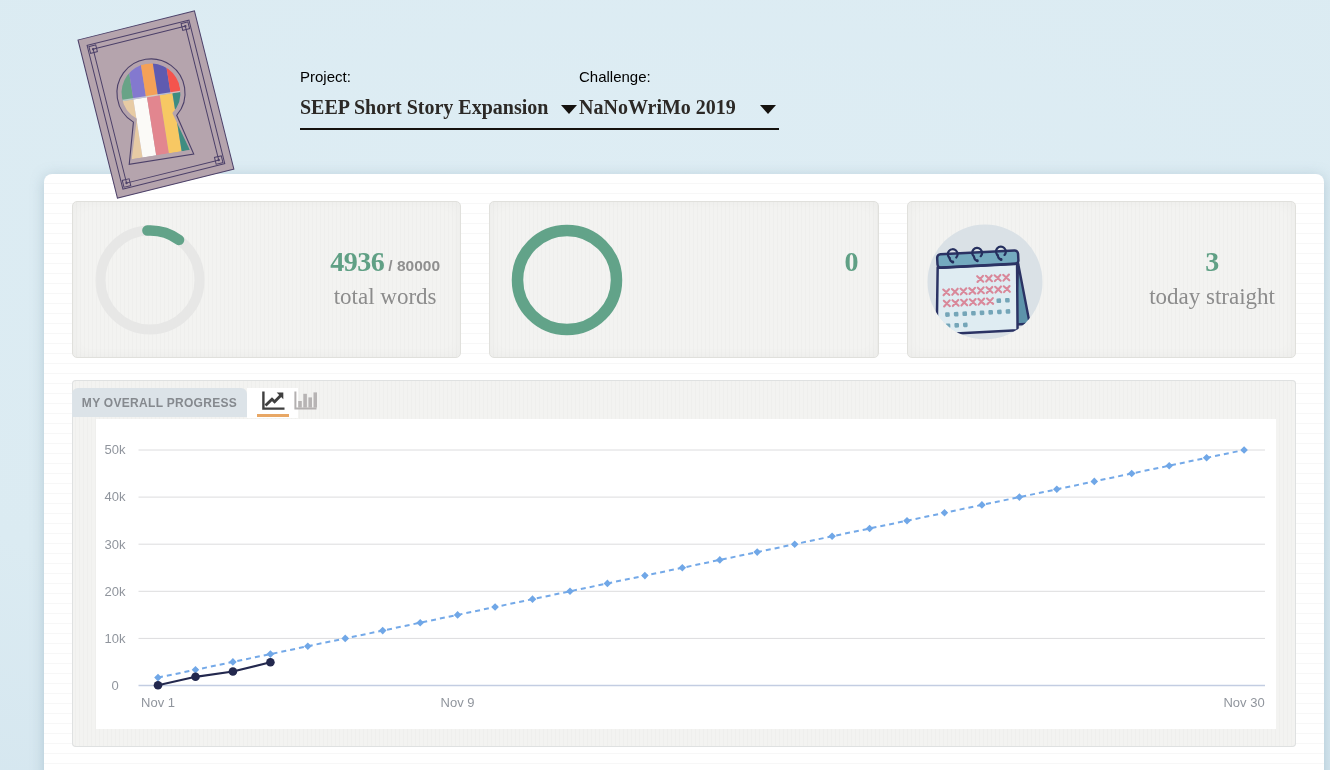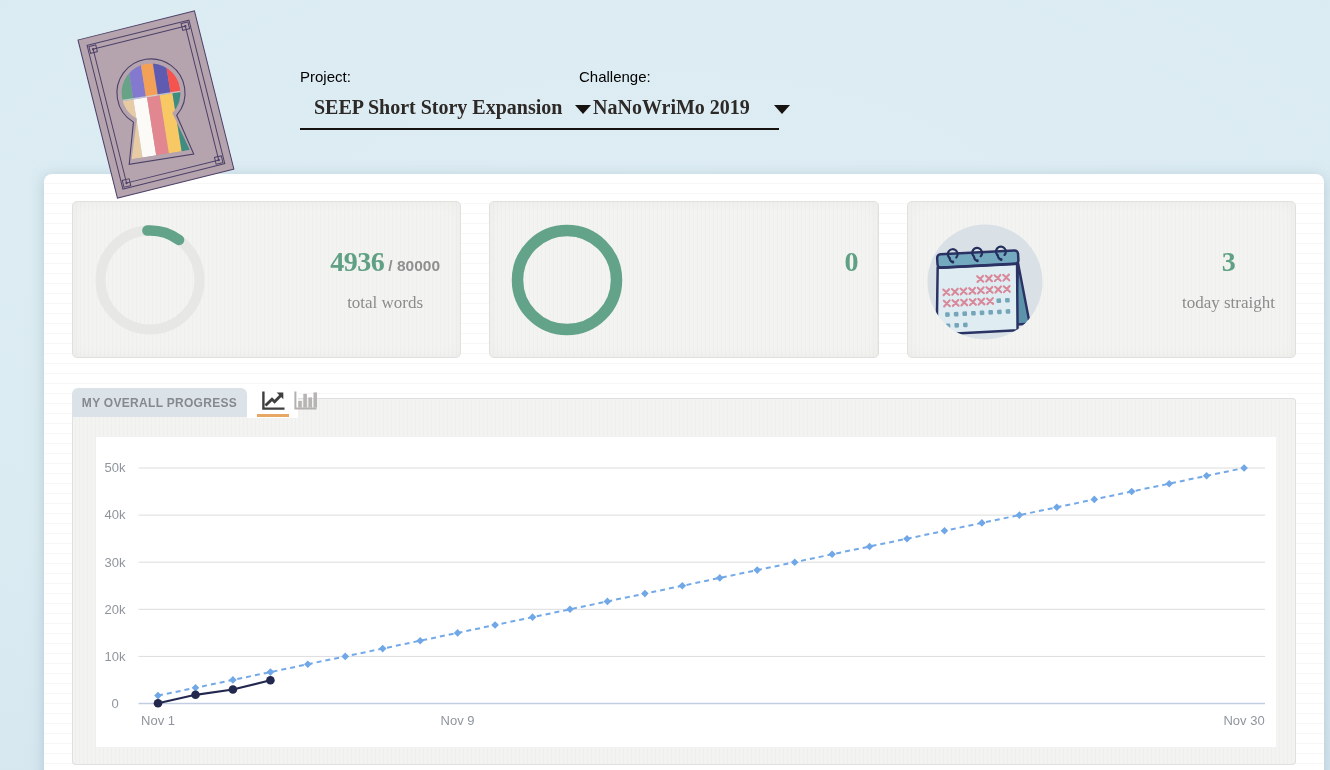--- a/index.html
+++ b/index.html
@@ -10,37 +10,37 @@
  border-radius:8px;box-shadow:0 2px 14px rgba(110,140,160,.35);}
 .statbox{position:absolute;top:27px;height:157px;border:1px solid #e0e0dc;border-radius:5px;
  background-image:repeating-linear-gradient(to right,#f3f3f1 0px,#f3f3f1 3px,#efefed 3px,#efefed 4px);
  box-shadow:inset 0 0 14px rgba(0,0,0,.035);}
 .b1{left:28px;width:389px;} .b2{left:445px;width:390px;} .b3{left:863px;width:389px;}
 .ricon{position:absolute;left:15px;top:16px;}
 .stxt{position:absolute;right:20px;top:0;text-align:center;font-family:"Liberation Serif",serif;}
 .n1{margin-top:45px;line-height:30px;white-space:nowrap;}
 .big{font-size:28px;font-weight:bold;color:#60a085;letter-spacing:-.5px;}
 .den{font-size:15.5px;font-weight:bold;color:#8f8f8f;font-family:"Liberation Sans",sans-serif;}
-.lab{font-size:17px;color:#8c8c8c;margin-top:12px;white-space:nowrap;}
+.lab{font-size:23px;color:#8c8c8c;margin-top:3px;white-space:nowrap;}
 .tab{position:absolute;left:28px;top:214px;width:175px;height:29px;background:#dce3e8;
  border-radius:6px 6px 0 0;color:#85898e;font-size:12px;font-weight:bold;letter-spacing:.3px;
  line-height:30px;text-align:center;}
-.chartbox{position:absolute;left:28px;top:224px;width:1224px;height:367px;
+.chartbox{position:absolute;left:28px;top:206px;width:1224px;height:367px;
  background-image:repeating-linear-gradient(to right,#f3f3f1 0px,#f3f3f1 3px,#efefed 3px,#efefed 4px);
  border-radius:4px;box-shadow:inset 0 0 0 1px #dfe1e1;}
 .notch{position:absolute;left:203px;top:214px;width:51px;height:30px;background:#fff;}
 .chartwhite{position:absolute;left:24px;top:39px;width:1180px;height:310px;background:#fff;}
 .cicon{position:absolute;top:217px;width:23px;height:19px;}
 .ci1{left:218px;} .ci2{left:250px;}
 .obar{position:absolute;left:213px;top:240px;width:32px;height:3.2px;background:#e8a765;}
 .drops{position:absolute;left:300px;top:68px;z-index:6;}
 .dcol{position:absolute;top:0;}
 .dlab{font-size:15px;color:#000000;}
 .dname{font-family:"Liberation Serif",serif;font-size:20px;font-weight:bold;color:#2c2926;
- margin-top:11px;white-space:nowrap;margin-left:14px;}
+ margin-top:11px;white-space:nowrap;}
 .dline{height:0;border-bottom:2px solid #15120f;margin-top:9px;}
 .tri{display:inline-block;width:0;height:0;border-left:8px solid transparent;
  border-right:8px solid transparent;border-top:9.5px solid #15120f;margin-left:13px;}
 </style></head>
 <body>
 <div class="card">
   <div class="statbox b1">
     <div class="ricon"><svg width="124" height="124" viewBox="0 0 124 124">
           <circle cx="62.0" cy="62.0" r="49.5" fill="none" stroke="#e7e7e6" stroke-width="10"></circle>
           <circle cx="62.0" cy="62.0" r="49.5" fill="none" stroke="#62a389" stroke-width="10.5" stroke-linecap="round" stroke-dasharray="33.6 311.0" transform="rotate(-93 62.0 62.0)"></circle>

